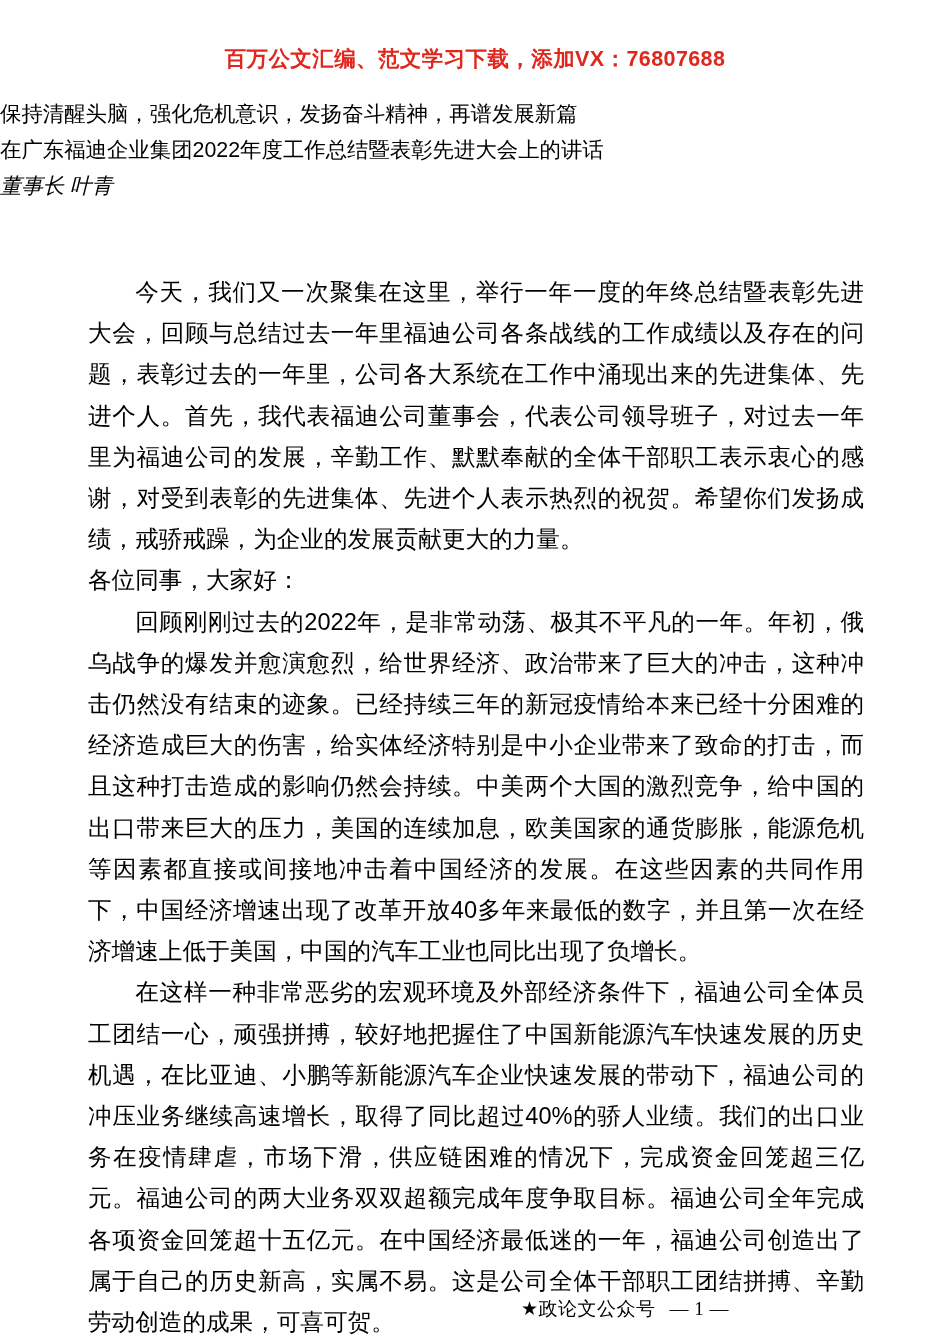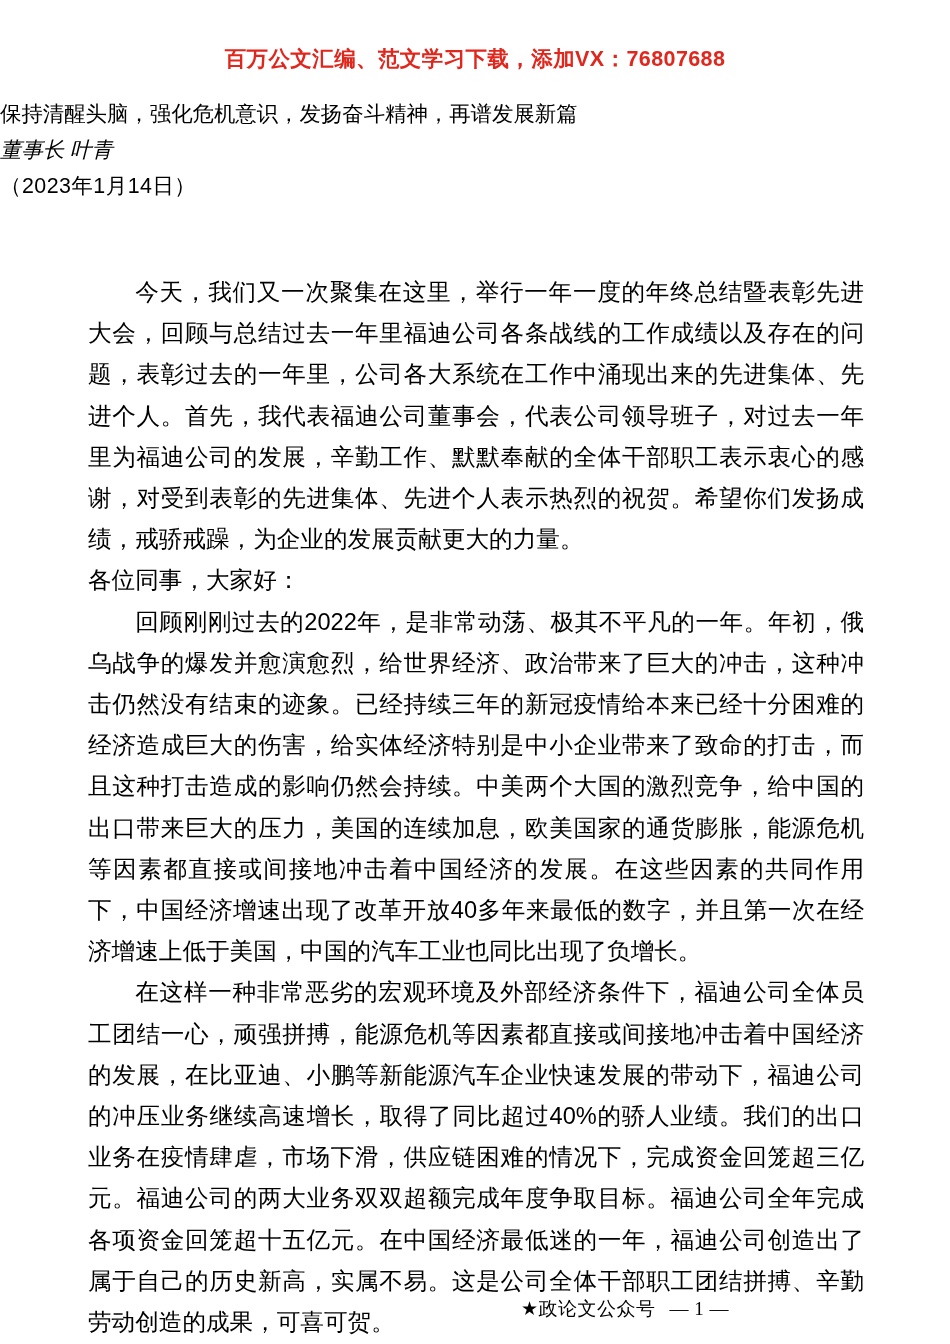--- a/index.html
+++ b/index.html
@@ -117,29 +117,29 @@
 </style>
 </head>
 <body>
 
 <div class="page">
 
   <div class="promo-header">百万公文汇编、范文学习下载，添加VX：76807688</div>
 
   <div class="title-block">
     <div class="title-line">保持清醒头脑，强化危机意识，发扬奋斗精神，再谱发展新篇</div>
+    <div class="title-line">在广东福迪企业集团2022年度工作总结暨表彰先进大会上的讲话</div>
     <div class="title-line byline">董事长 叶青</div>
-    <div class="title-line dateline">（2023年1月14日）</div>
   </div>
 
   <div class="body-block">
     <p class="para indent">今天，我们又一次聚集在这里，举行一年一度的年终总结暨表彰先进大会，回顾与总结过去一年里福迪公司各条战线的工作成绩以及存在的问题，表彰过去的一年里，公司各大系统在工作中涌现出来的先进集体、先进个人。首先，我代表福迪公司董事会，代表公司领导班子，对过去一年里为福迪公司的发展，辛勤工作、默默奉献的全体干部职工表示衷心的感谢，对受到表彰的先进集体、先进个人表示热烈的祝贺。希望你们发扬成绩，戒骄戒躁，为企业的发展贡献更大的力量。</p>
     <p class="para salutation">各位同事，大家好：</p>
     <p class="para indent">回顾刚刚过去的2022年，是非常动荡、极其不平凡的一年。年初，俄乌战争的爆发并愈演愈烈，给世界经济、政治带来了巨大的冲击，这种冲击仍然没有结束的迹象。已经持续三年的新冠疫情给本来已经十分困难的经济造成巨大的伤害，给实体经济特别是中小企业带来了致命的打击，而且这种打击造成的影响仍然会持续。中美两个大国的激烈竞争，给中国的出口带来巨大的压力，美国的连续加息，欧美国家的通货膨胀，能源危机等因素都直接或间接地冲击着中国经济的发展。在这些因素的共同作用下，中国经济增速出现了改革开放40多年来最低的数字，并且第一次在经济增速上低于美国，中国的汽车工业也同比出现了负增长。</p>
-    <p class="para indent">在这样一种非常恶劣的宏观环境及外部经济条件下，福迪公司全体员工团结一心，顽强拼搏，能源危机等因素都直接或间接地冲击着中国经济的发展，在比亚迪、小鹏等新能源汽车企业快速发展的带动下，福迪公司的冲压业务继续高速增长，取得了同比超过40%的骄人业绩。我们的出口业务在疫情肆虐，市场下滑，供应链困难的情况下，完成资金回笼超三亿元。福迪公司的两大业务双双超额完成年度争取目标。福迪公司全年完成各项资金回笼超十五亿元。在中国经济最低迷的一年，福迪公司创造出了属于自己的历史新高，实属不易。这是公司全体干部职工团结拼搏、辛勤劳动创造的成果，可喜可贺。</p>
+    <p class="para indent">在这样一种非常恶劣的宏观环境及外部经济条件下，福迪公司全体员工团结一心，顽强拼搏，较好地把握住了中国新能源汽车快速发展的历史机遇，在比亚迪、小鹏等新能源汽车企业快速发展的带动下，福迪公司的冲压业务继续高速增长，取得了同比超过40%的骄人业绩。我们的出口业务在疫情肆虐，市场下滑，供应链困难的情况下，完成资金回笼超三亿元。福迪公司的两大业务双双超额完成年度争取目标。福迪公司全年完成各项资金回笼超十五亿元。在中国经济最低迷的一年，福迪公司创造出了属于自己的历史新高，实属不易。这是公司全体干部职工团结拼搏、辛勤劳动创造的成果，可喜可贺。</p>
     <p class="para indent">伴随着公司经营业绩的增长，我们生产系统的各项数据也创造了新的记</p>
   </div>
 
   <div class="footer">
     <span class="footer-inner">
       <span class="footer-mark">★政论文公众号</span>
       <span class="footer-pageno">— 1 —</span>
     </span>
   </div>
 

